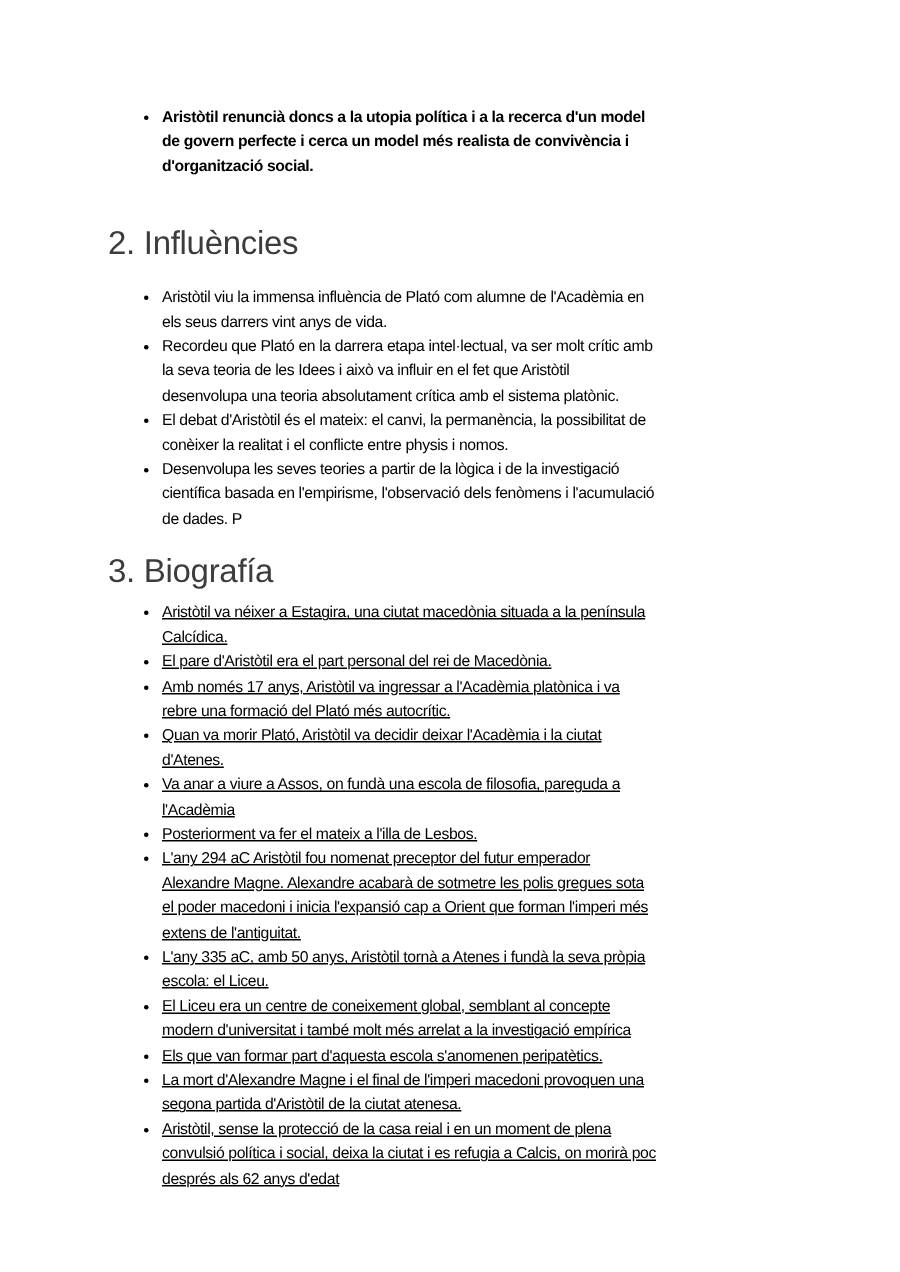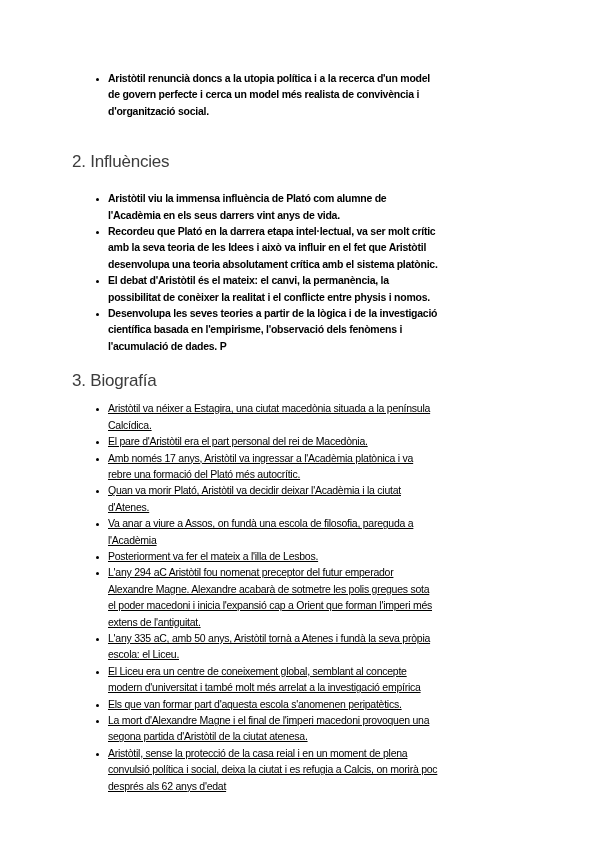--- a/index.html
+++ b/index.html
@@ -38,28 +38,28 @@
     color: var(--text);
   }
   ul.bullets li::marker {
     font-size: 9px;
   }
   ul.intro li {
     font-weight: bold;
   }
   h2.section-heading {
     margin: 0;
-    font-size: 17px;
+    font-size: 22px;
     line-height: 22px;
     font-weight: 400;
     letter-spacing: -0.2px;
     color: var(--heading);
   }
   h2.heading-influencies { margin-top: 32px; }
-  ul.sec-influencies    { margin-top: 17px; font-weight: bold; }
+  ul.sec-influencies    { margin-top: 17px; }
   h2.heading-biografia  { margin-top: 16px; }
   ul.sec-biografia      { margin-top: 8px; text-decoration: underline; }
 </style>
 </head>
 <body>
 
 <div class="page">
 
   <ul class="bullets intro">
     <li>Aristòtil renuncià doncs a la utopia política i a la recerca d'un model de govern perfecte i cerca un model més realista de convivència i d'organització social.</li>

